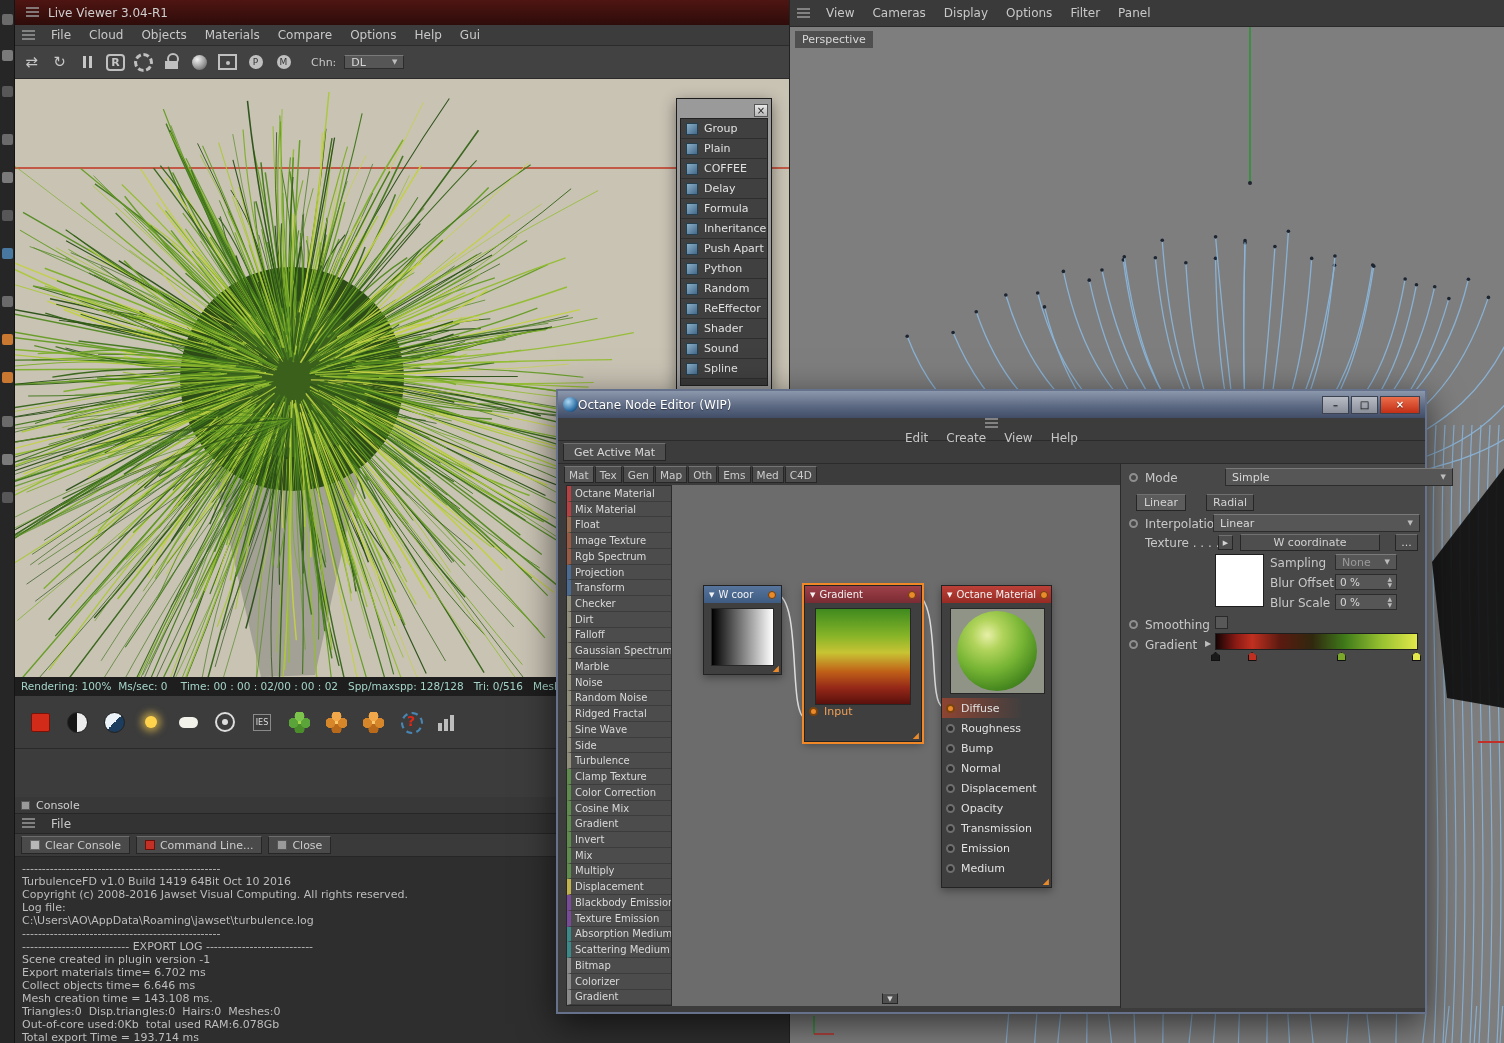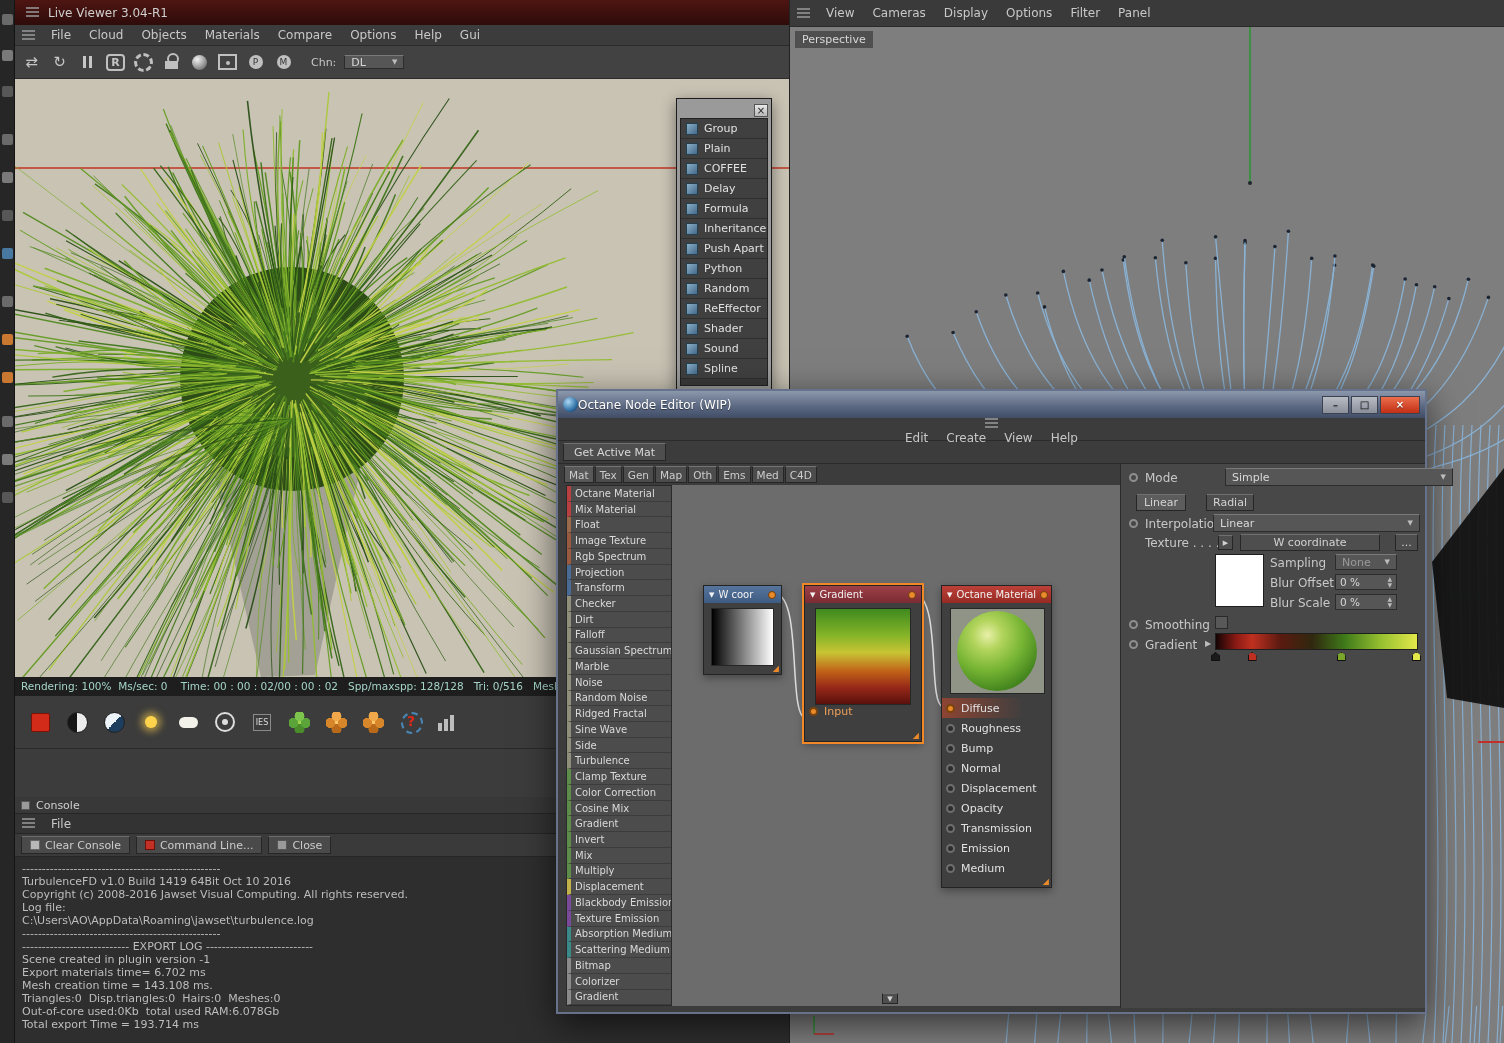--- a/index.html
+++ b/index.html
@@ -1075,20 +1075,21 @@
       <div class="c-log" id="console-log">
           <div class="log-line">--------------------------------------------------</div>
           <div class="log-line">TurbulenceFD v1.0 Build 1419 64Bit Oct 10 2016</div>
           <div class="log-line">Copyright (c) 2008-2016 Jawset Visual Computing. All rights reserved.</div>
           <div class="log-line">Log file:</div>
           <div class="log-line">C:\Users\AO\AppData\Roaming\jawset\turbulence.log</div>
           <div class="log-line">--------------------------------------------------</div>
           <div class="log-line">--------------------------- EXPORT LOG ---------------------------</div>
           <div class="log-line">Scene created in plugin version -1</div>
           <div class="log-line">Export materials time= 6.702 ms</div>
+          <div class="log-line">Collect objects time= 6.646 ms</div>
           <div class="log-line">Mesh creation time = 143.108 ms.</div>
           <div class="log-line">Triangles:0  Disp.triangles:0  Hairs:0  Meshes:0</div>
           <div class="log-line">Out-of-core used:0Kb  total used RAM:6.078Gb</div>
           <div class="log-line">Total export Time = 193.714 ms</div>
         </div>
     </div>
   </div>
 
   <div id="palette">
     <div class="p-title">

